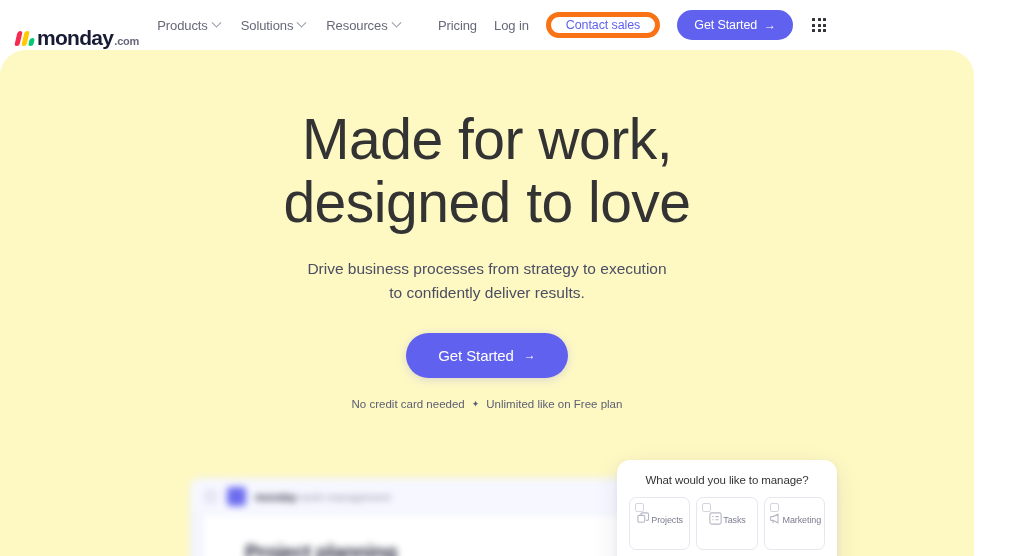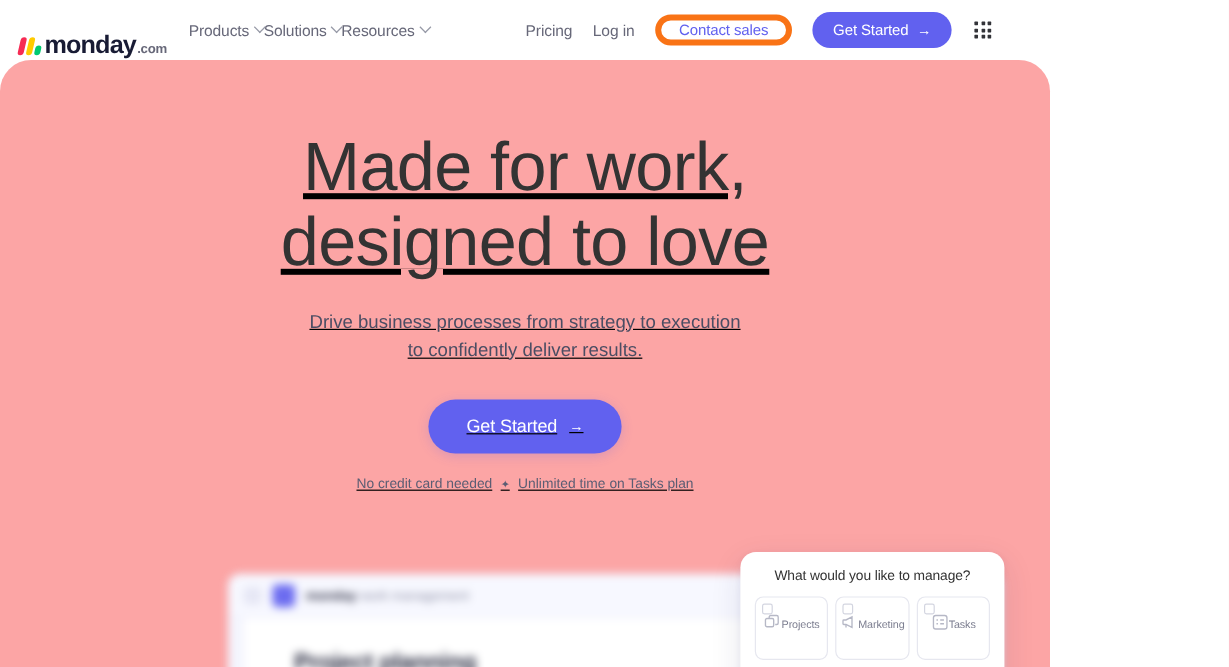--- a/index.html
+++ b/index.html
@@ -28,21 +28,21 @@
   .bar.green { background: #00ca72; height: 8px; border-radius: 3px; }
   .brand-name {
     font-size: 21px; font-weight: bold; color: #181b34;
     letter-spacing: -0.7px; line-height: 1;
   }
   .brand-tld {
     font-size: 11px; font-weight: bold; color: #676879;
     letter-spacing: -0.2px; line-height: 1; margin-left: 1px; margin-bottom: 1px; margin-top: 34px;
   }
 
-  .nav-links { display: flex; align-items: flex-end; }
+  .nav-links { display: flex; align-items: flex-end; gap: 21px; }
   .nav-link {
     display: flex; align-items: center; gap: 5px;
     font-size: 13px; color: #676879; cursor: pointer;
     letter-spacing: -0.1px;
   }
   .chev {
     width: 7px; height: 7px;
     border-right: 1.3px solid #9699a6;
     border-bottom: 1.3px solid #9699a6;
     transform: rotate(45deg) translate(-2px,-2px);
@@ -72,25 +72,24 @@
   .grid-icon {
     display: grid; grid-template-columns: repeat(3, 3px);
     grid-template-rows: repeat(3, 3px);
     gap: 2.5px; cursor: pointer; margin-left: 2px;
   }
   .grid-icon i { background: #323338; border-radius: 0.5px; display: block; }
 
   
   .hero {
     position: absolute; top: 50px; left: 0;
-    width: 875px; height: 506px;
-    background: #fca5a5;
+    width: 974px; height: 506px;
+    background: #fef9c3;
     border-radius: 26px 26px 0 0;
     overflow: hidden;
-    text-decoration: underline;
   }
   .hero-title {
     text-align: center;
     margin-top: 58px;
     font-size: 57px;
     font-weight: 300;
     color: #333333;
     line-height: 1.11;
     letter-spacing: -0.5px;
   }
@@ -253,21 +252,21 @@
   <div class="hero-cta-wrap">
     <button class="hero-cta">
       <span>Get Started</span>
       <span class="arrow-glyph">→</span>
     </button>
   </div>
 
   <div class="hero-note">
     <span>No credit card needed</span>
     <span class="sparkle">✦</span>
-    <span>Unlimited time on Tasks plan</span>
+    <span>Unlimited like on Free plan</span>
   </div>
 
   <div class="appshot">
     <div class="app-topbar">
       <span class="app-burger"></span>
       <span class="app-logoblk"></span>
       <span class="app-title-txt"><b>monday</b><span> work management</span></span>
     </div>
     <div class="app-body">
       <div class="app-rail"></div>
@@ -290,34 +289,34 @@
               <path d="M8 7V5a2 2 0 0 1 2-2h8a2 2 0 0 1 2 2v8a2 2 0 0 1-2 2h-2"></path>
             </svg>
         </span>
         <span class="opt-label">Projects</span>
       </div>
 
       <div class="opt">
         <span class="opt-check"></span>
         <span class="opt-ico">
           <svg width="15" height="15" viewBox="0 0 24 24" fill="none" stroke="currentColor" stroke-width="1.8">
+              <rect x="3" y="3" width="18" height="18" rx="3"></rect>
+              <path d="M7 9h2M7 14h2M12 9h5M12 14h5"></path>
+            </svg>
+        </span>
+        <span class="opt-label">Tasks</span>
+      </div>
+
+      <div class="opt">
+        <span class="opt-check"></span>
+        <span class="opt-ico">
+          <svg width="15" height="15" viewBox="0 0 24 24" fill="none" stroke="currentColor" stroke-width="1.8">
               <path d="M4 10v4a1 1 0 0 0 1 1h3l8 4V5L8 9H5a1 1 0 0 0-1 1z"></path>
               <path d="M8 15v4"></path>
             </svg>
         </span>
         <span class="opt-label">Marketing</span>
       </div>
 
-      <div class="opt">
-        <span class="opt-check"></span>
-        <span class="opt-ico">
-          <svg width="15" height="15" viewBox="0 0 24 24" fill="none" stroke="currentColor" stroke-width="1.8">
-              <rect x="3" y="3" width="18" height="18" rx="3"></rect>
-              <path d="M7 9h2M7 14h2M12 9h5M12 14h5"></path>
-            </svg>
-        </span>
-        <span class="opt-label">Tasks</span>
-      </div>
-
     </div>
   </div>
 
 </div>
 
 </body></html>

